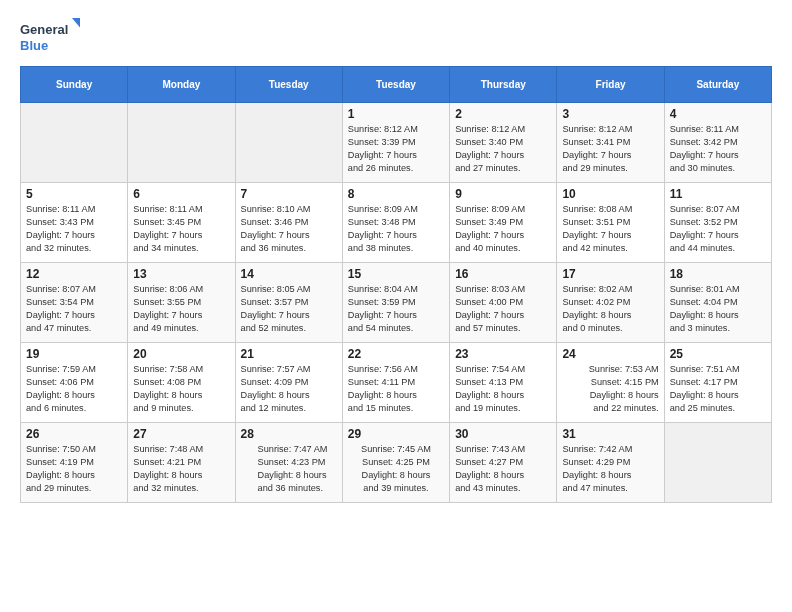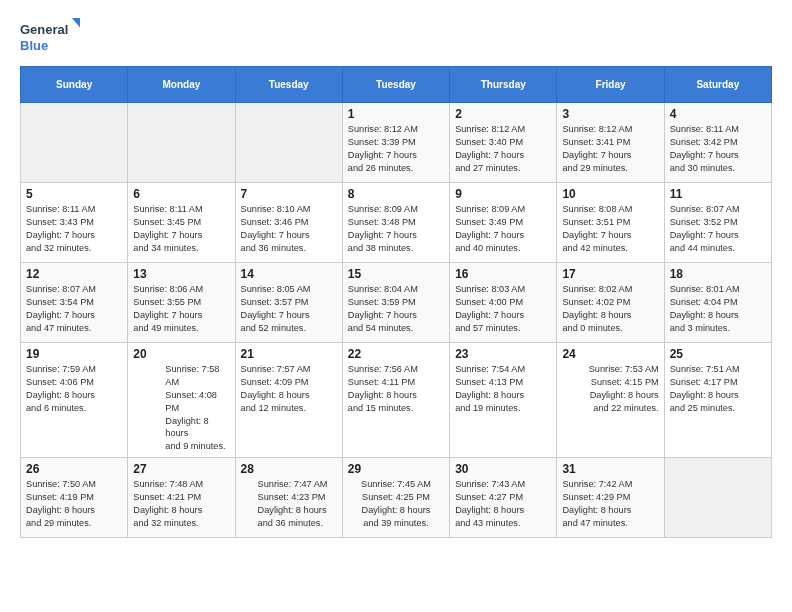--- a/index.html
+++ b/index.html
@@ -253,21 +253,21 @@
         <tr>
           <td>
             <span class="day-num">19</span>
             <div class="day-info" style="white-space: pre-line;">Sunrise: 7:59 AM
 Sunset: 4:06 PM
 Daylight: 8 hours
 and 6 minutes.</div>
           </td>
           <td>
             <span class="day-num">20</span>
-            <div class="day-info" style="white-space: pre-line; margin-left: 32px;">Sunrise: 7:58 AM
+            <div class="day-info" style="white-space: pre-line;">Sunrise: 7:58 AM
 Sunset: 4:08 PM
 Daylight: 8 hours
 and 9 minutes.</div>
           </td>
           <td>
             <span class="day-num">21</span>
             <div class="day-info" style="white-space: pre-line;">Sunrise: 7:57 AM
 Sunset: 4:09 PM
 Daylight: 8 hours
 and 12 minutes.</div>

